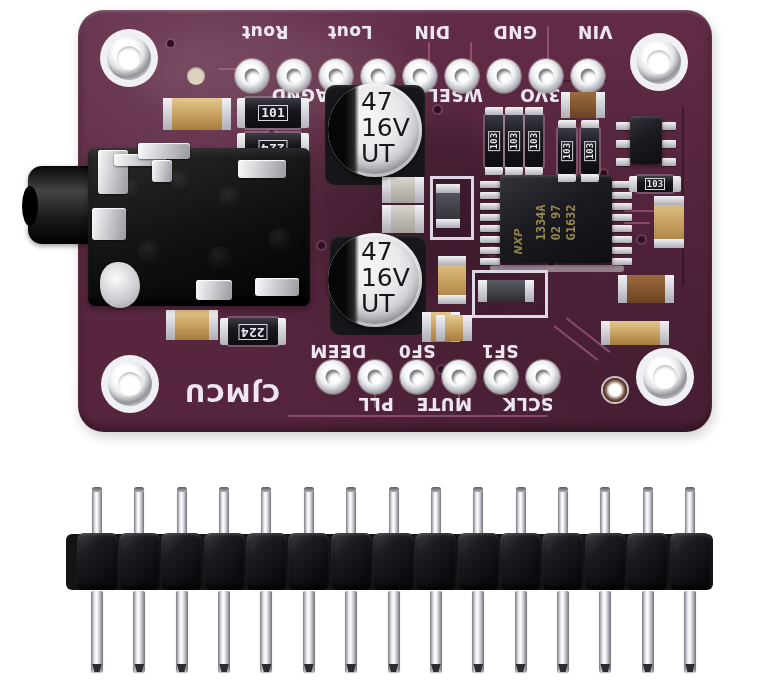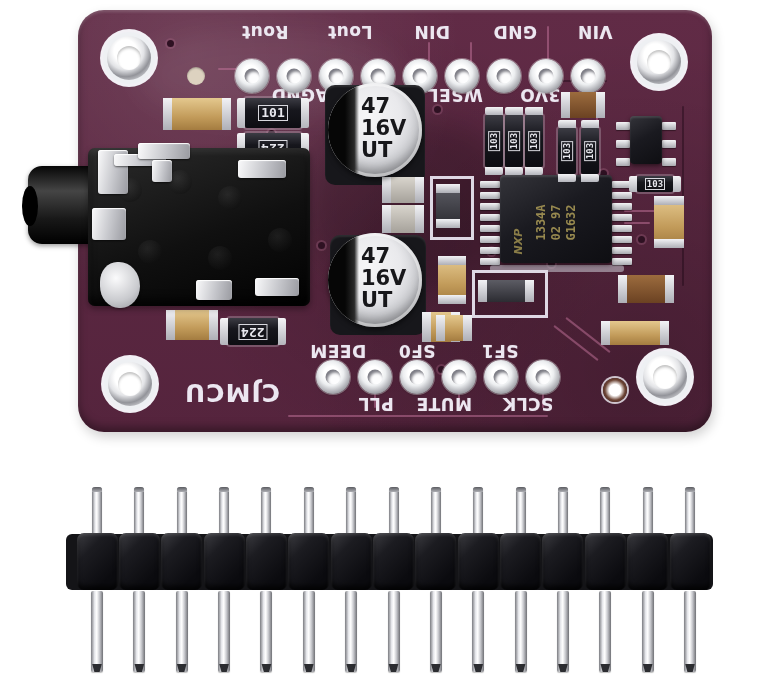--- a/index.html
+++ b/index.html
@@ -68,21 +68,21 @@
   .obox{position:absolute;z-index:4;border:3px solid #ded8e4;background:rgba(0,0,0,.10);}
   
   .cap-base{position:absolute;z-index:5;background:#17171b;border-radius:10px;
     box-shadow:inset 0 2px 2px rgba(255,255,255,.1);}
   .ecap{position:absolute;z-index:6;width:94px;height:94px;border-radius:50%;overflow:hidden;
     background:radial-gradient(circle at 42% 35%, #f6f6f7 0%, #e9e9ec 40%, #cfd0d4 62%, #9b9ca2 88%, #7e7f85);
     box-shadow:0 3px 5px rgba(0,0,0,.5), inset 0 0 0 3px rgba(255,255,255,.45), inset 0 -8px 12px rgba(0,0,0,.28);}
   .ecap-stripe{position:absolute;left:0;top:0;bottom:0;width:33%;
     background:linear-gradient(90deg,#060606 55%, #2a2a2a 85%, rgba(20,20,20,0));}
   .ecap-text{position:absolute;left:35%;top:50%;transform:translateY(-52%);
-    font-weight:bold;font-size:21px;line-height:1.04;color:#17171a;letter-spacing:0;}
+    font-weight:normal;font-size:25px;line-height:1.04;color:#17171a;letter-spacing:0;}
   
   .ic-body{position:absolute;z-index:5;background:linear-gradient(150deg,#34343a,#1a1a20 45%,#0e0e12);
     border-radius:4px;box-shadow:0 2px 4px rgba(0,0,0,.5), inset 0 2px 2px rgba(255,255,255,.12);}
   .ic-pin{position:absolute;z-index:4;background:linear-gradient(#f4f4f6,#a9aab0);border-radius:1px;
     box-shadow:0 1px 1px rgba(0,0,0,.4);}
   .ic-mark{position:absolute;z-index:6;transform:rotate(-90deg);text-align:center;
     font-family:"DejaVu Sans Mono",monospace;font-weight:bold;color:#97894f;font-size:12px;line-height:1.25;}
   .ic-logo{position:absolute;z-index:6;transform:rotate(-90deg);font-style:italic;font-weight:bold;
     font-size:11px;color:#8a7d48;}
   .solder-line{position:absolute;z-index:4;background:rgba(205,205,215,.55);border-radius:3px;}

